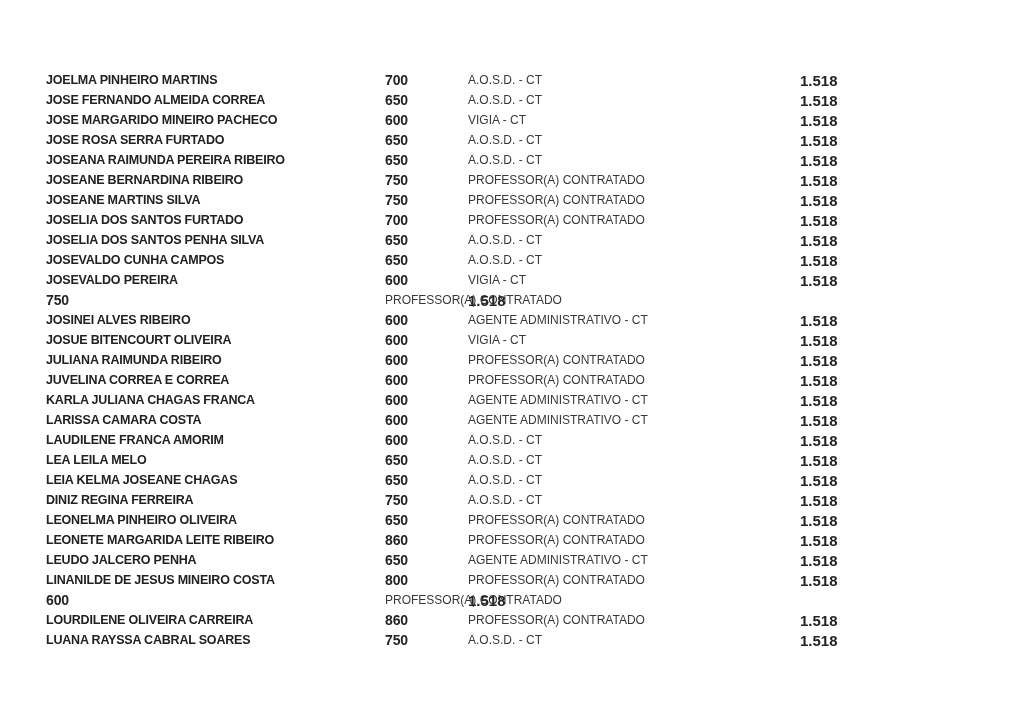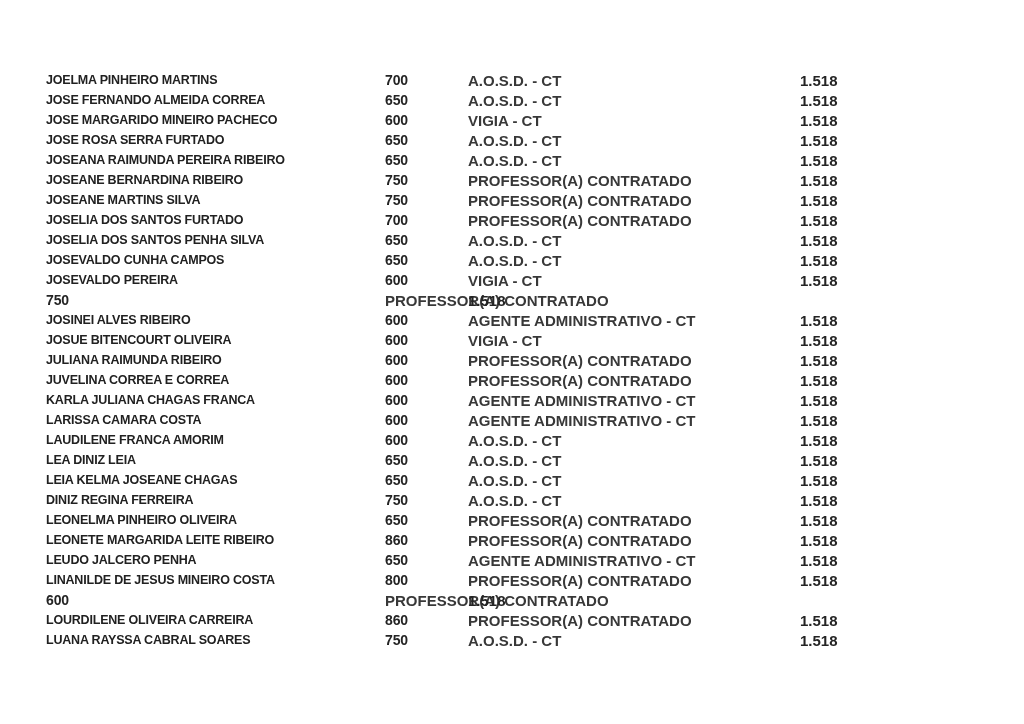--- a/index.html
+++ b/index.html
@@ -34,22 +34,22 @@
     letter-spacing: -0.2px;
     white-space: nowrap;
   }
   .cell-value {
     font-size: 14px;
     font-weight: bold;
     color: #242424;
     letter-spacing: -0.1px;
   }
   .cell-role {
-    font-size: 15px;
-    font-weight: 700;
+    font-size: 12px;
+    font-weight: 400;
     color: #383838;
     letter-spacing: 0;
     white-space: nowrap;
   }
   .cell-amount {
     font-size: 15px;
     font-weight: bold;
     color: #242424;
     justify-self: start;
   }
@@ -167,21 +167,21 @@
       <span class="cell-role">AGENTE ADMINISTRATIVO - CT</span>
       <span class="cell-amount">1.518</span>
     </div>
       <div class="row">
       <span class="cell-name">LAUDILENE FRANCA AMORIM</span>
       <span class="cell-value">600</span>
       <span class="cell-role">A.O.S.D. - CT</span>
       <span class="cell-amount">1.518</span>
     </div>
       <div class="row">
-      <span class="cell-name">LEA DINIZ LEIA</span>
+      <span class="cell-name">LEA LEILA MELO</span>
       <span class="cell-value">650</span>
       <span class="cell-role">A.O.S.D. - CT</span>
       <span class="cell-amount">1.518</span>
     </div>
       <div class="row">
       <span class="cell-name">LEIA KELMA JOSEANE CHAGAS</span>
       <span class="cell-value">650</span>
       <span class="cell-role">A.O.S.D. - CT</span>
       <span class="cell-amount">1.518</span>
     </div>

